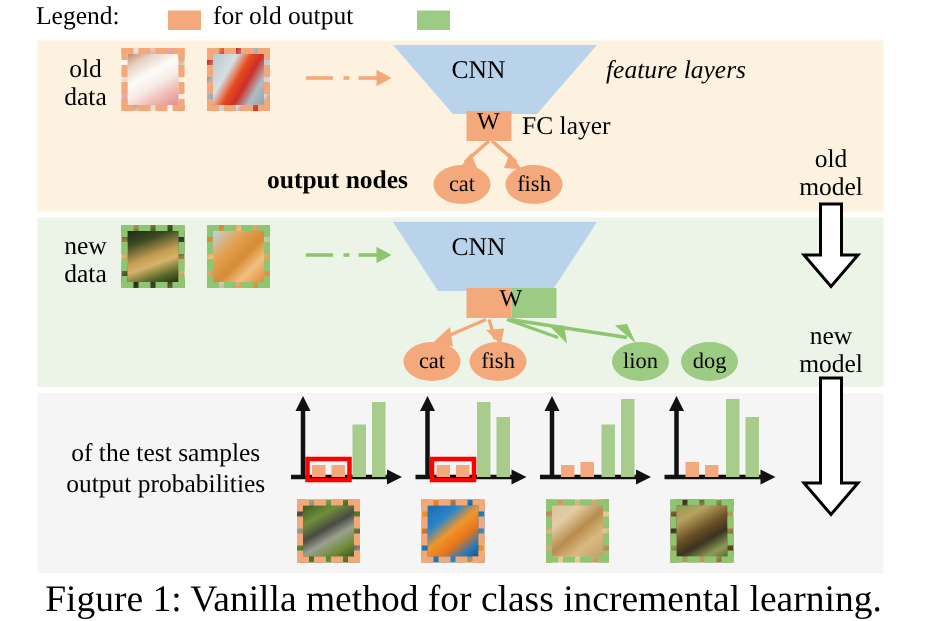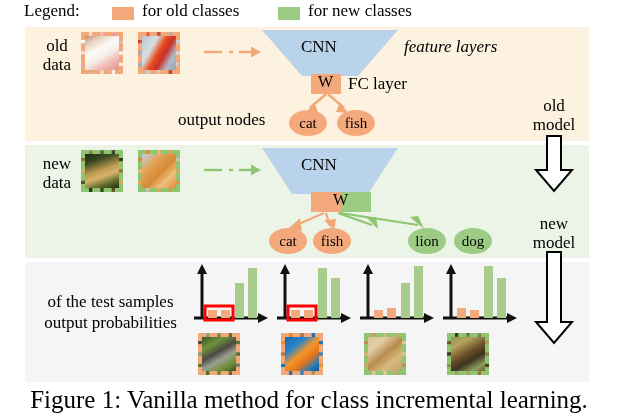--- a/index.html
+++ b/index.html
@@ -86,42 +86,41 @@
   
   .sidetext{position:absolute;text-align:center;font-size:17px;line-height:19px;width:80px;}
   .st-oldmodel{left:514px;top:96px;}
   .st-newmodel{left:514px;top:214px;}
   .st-test{left:514px;top:352px;}
 
   
   .plain{position:absolute;font-size:17px;}
   .lb-feature{left:404px;top:37px;font-style:italic;}
   .lb-fc{left:348px;top:74px;}
-  .lb-outnodes{left:178px;top:110px;}
+  .lb-outnodes{left:178px;top:110px;font-weight:bold;}
 
   
   .chart{position:absolute;width:78px;height:66px;}
   .c1{left:192px;top:264px;}
   .c2{left:275px;top:264px;}
   .c3{left:358px;top:264px;}
   .c4{left:441px;top:264px;}
 
   svg{display:block;overflow:visible;}
 </style>
 </head>
 <body>
 
 <div id="root">
 
   <div class="legend">
     <span class="legend-label">Legend:</span>
     <span class="legend-swatch legend-sw-old"></span>
-    <span class="legend-text legend-tx-old">for old classes</span>
+    <span class="legend-text legend-tx-old">for old output</span>
     <span class="legend-swatch legend-sw-new"></span>
-    <span class="legend-text legend-tx-new">for new classes</span>
   </div>
 
   <div class="panel panel-old"></div>
 
   <div class="rowlabel rl-old">
     <div>old</div>
     <div>data</div>
   </div>
 
   <div class="thumb dash-old th-cat"></div>

